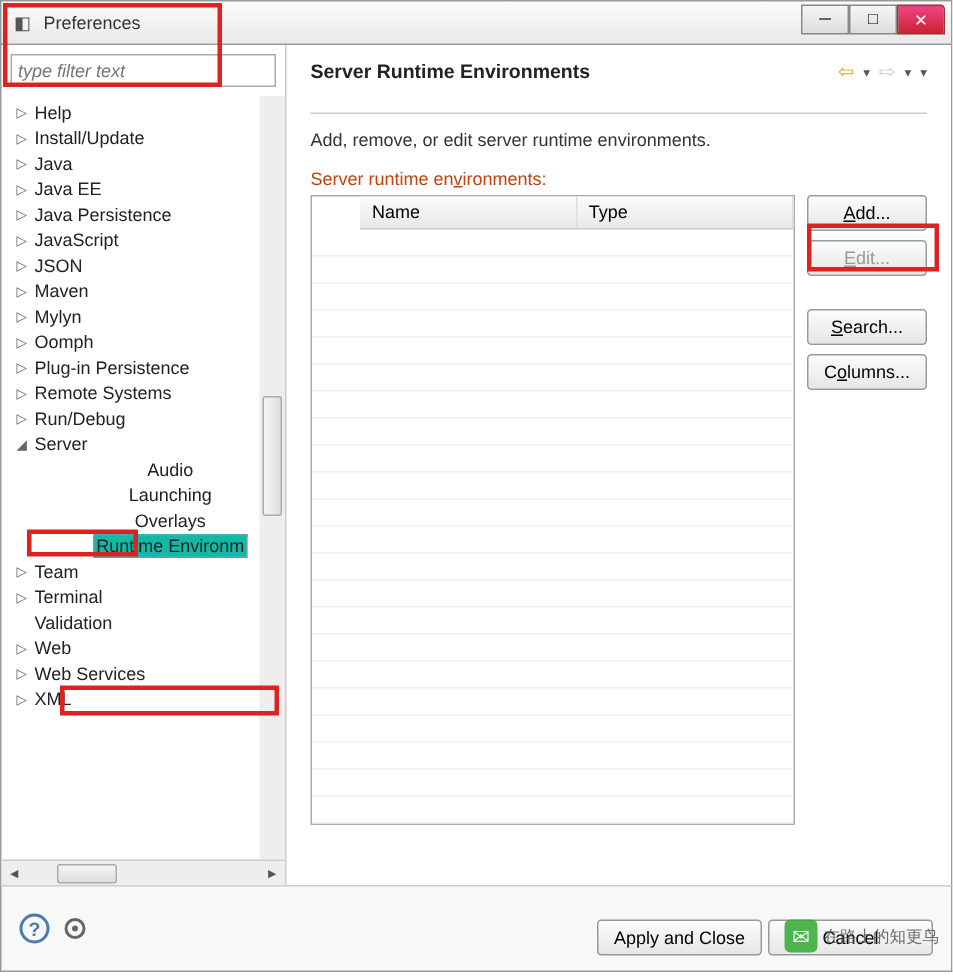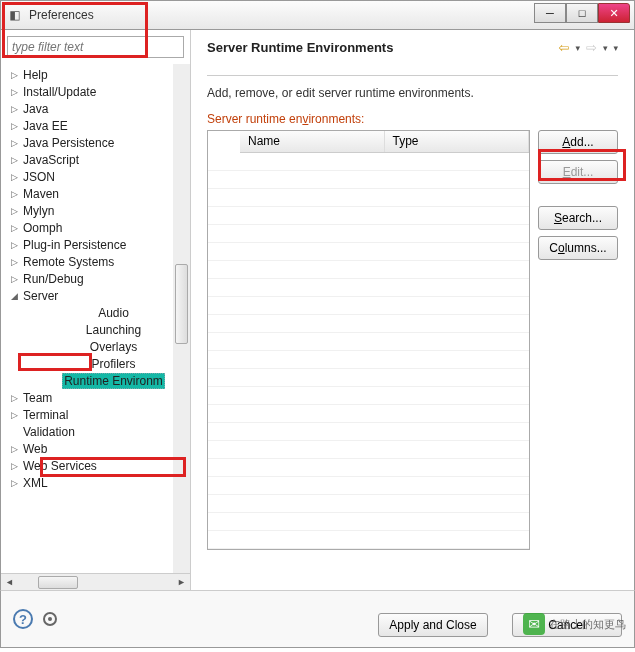--- a/index.html
+++ b/index.html
@@ -56,21 +56,21 @@
     .sidebuttons { width: 80px; display: flex; flex-direction: column; gap: 6px; }
     .sidebuttons .gap { height: 10px; }
     .btn { height: 24px; border: 1px solid #999; background: linear-gradient(#fcfcfc,#e6e6e6); font-size: 12px; border-radius: 3px; cursor: pointer; display:flex; align-items:center; justify-content:center; }
     .btn.disabled { color: #999; }
 
     
     .bottombar { height: 58px; border: 1px solid #999; border-top: 1px solid #ccc; display: flex; align-items: center; padding: 0 12px; background: #f8f8f8; position:relative; }
     .help-icon { width: 20px; height: 20px; border: 2px solid #4a7ab0; border-radius: 50%; display:flex; align-items:center; justify-content:center; color:#4a7ab0; font-size:13px; font-weight:bold; margin-right:10px; cursor:pointer;}
     .dot-icon { width: 14px; height: 14px; border: 2px solid #666; border-radius: 50%; display:flex; align-items:center; justify-content:center;}
     .dot-icon::after { content:''; width:4px; height:4px; background:#666; border-radius:50%; }
-    .bottom-buttons { margin-left: auto; display: flex; gap: 24px; margin-top: 12px; }
+    .bottom-buttons { margin-left: auto; display: flex; gap: 4px; margin-top: 12px; }
     .bottom-buttons .btn { width: 110px; }
 
     
     .hl { position: absolute; border: 3px solid #d22; pointer-events: none; z-index: 100; }
     .hl1 { left: 2px; top: 2px; width: 146px; height: 56px; }
     .hl2 { left: 18px; top: 353px; width: 74px; height: 18px; }
     .hl3 { left: 40px; top: 457px; width: 146px; height: 20px; }
     .hl4 { left: 538px; top: 149px; width: 88px; height: 32px; }
 
     
@@ -163,23 +163,20 @@
           <span class="label">Server</span>
         </div>
         <div class="tree-item child">
           <span class="label">Audio</span>
         </div>
         <div class="tree-item child">
           <span class="label">Launching</span>
         </div>
         <div class="tree-item child">
           <span class="label">Overlays</span>
-        </div>
-        <div class="tree-item child">
-          <span class="label">Profilers</span>
         </div>
         <div class="tree-item child selected">
           <span class="label">Runtime Environm</span>
         </div>
         <div class="tree-item">
           <span class="arrow">▷</span>
           <span class="label">Team</span>
         </div>
         <div class="tree-item">
           <span class="arrow">▷</span>

